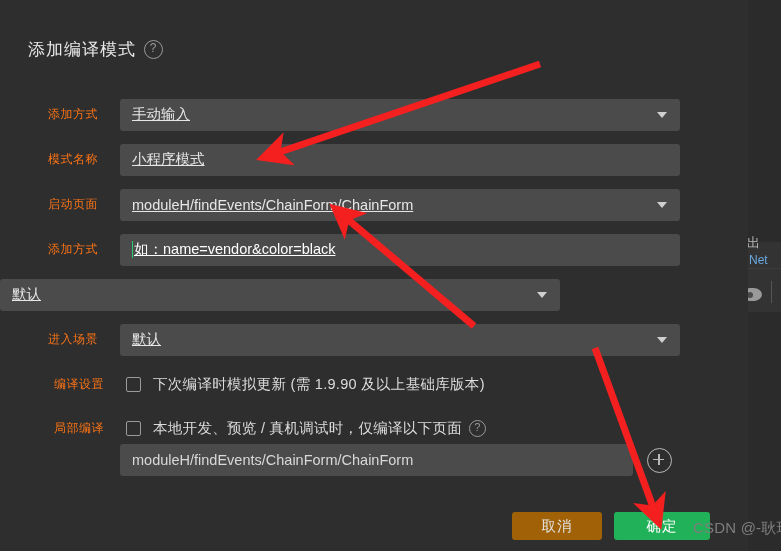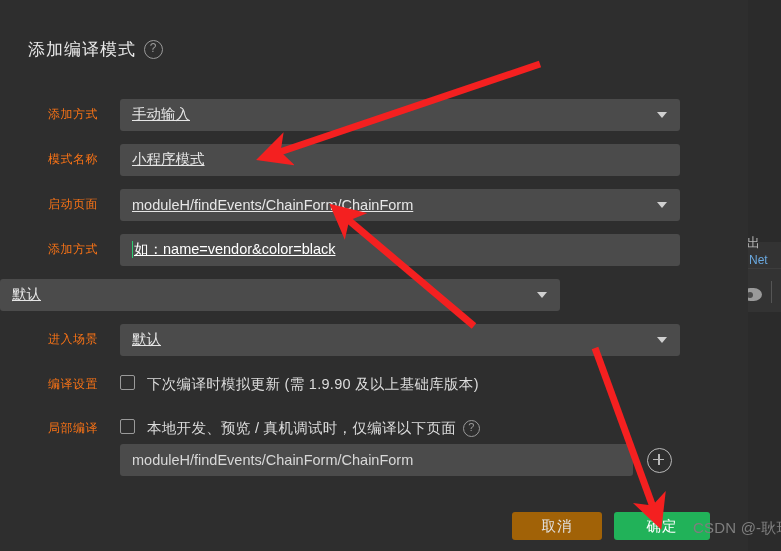--- a/index.html
+++ b/index.html
@@ -59,21 +59,21 @@
     display:inline-block;width:17px;height:17px;border-radius:50%;
     border:1.4px solid #9a9a9a;color:#9a9a9a;
     font-size:12px;line-height:15px;text-align:center;
     font-family:"Liberation Sans",sans-serif;
   }
 
   .form{position:absolute;left:0;top:92px;width:748px;}
   .row{
     position:relative;height:45px;display:flex;align-items:center;
   }
-  .row.tall{height:44px;}
+  .row.tall{height:44px;padding-left:6px;}
   .lbl{
     width:120px;flex:0 0 120px;text-align:right;
     padding-right:22px;box-sizing:border-box;
     font-size:12px;color:#f97316;letter-spacing:.5px;
   }
   .ctrl{flex:1;position:relative;}
 
   .field{
     position:relative;height:32px;width:560px;
     background:#4b4b4b;border-radius:3px;
@@ -85,21 +85,21 @@
   .caret{
     display:inline-block;width:1px;height:17px;background:#2ecc71;
     margin-right:1px;
   }
   .arrow{
     position:absolute;right:13px;top:50%;margin-top:-3px;
     width:0;height:0;border-left:5px solid transparent;
     border-right:5px solid transparent;border-top:6px solid #d0d0d0;
   }
 
-  .cbrow{display:flex;gap:12px;}
+  .cbrow{display:flex;align-items:center;gap:12px;}
   .cbox{
     width:15px;height:15px;box-sizing:border-box;
     border:1.4px solid #9a9a9a;border-radius:2px;background:transparent;
   }
   .cbtext{
     font-size:14.5px;color:#dcdcdc;letter-spacing:.3px;
     display:flex;align-items:center;gap:7px;white-space:nowrap;
   }
   .q-icon.sm{width:15px;height:15px;font-size:11px;line-height:13px;border-width:1.2px;}
 

